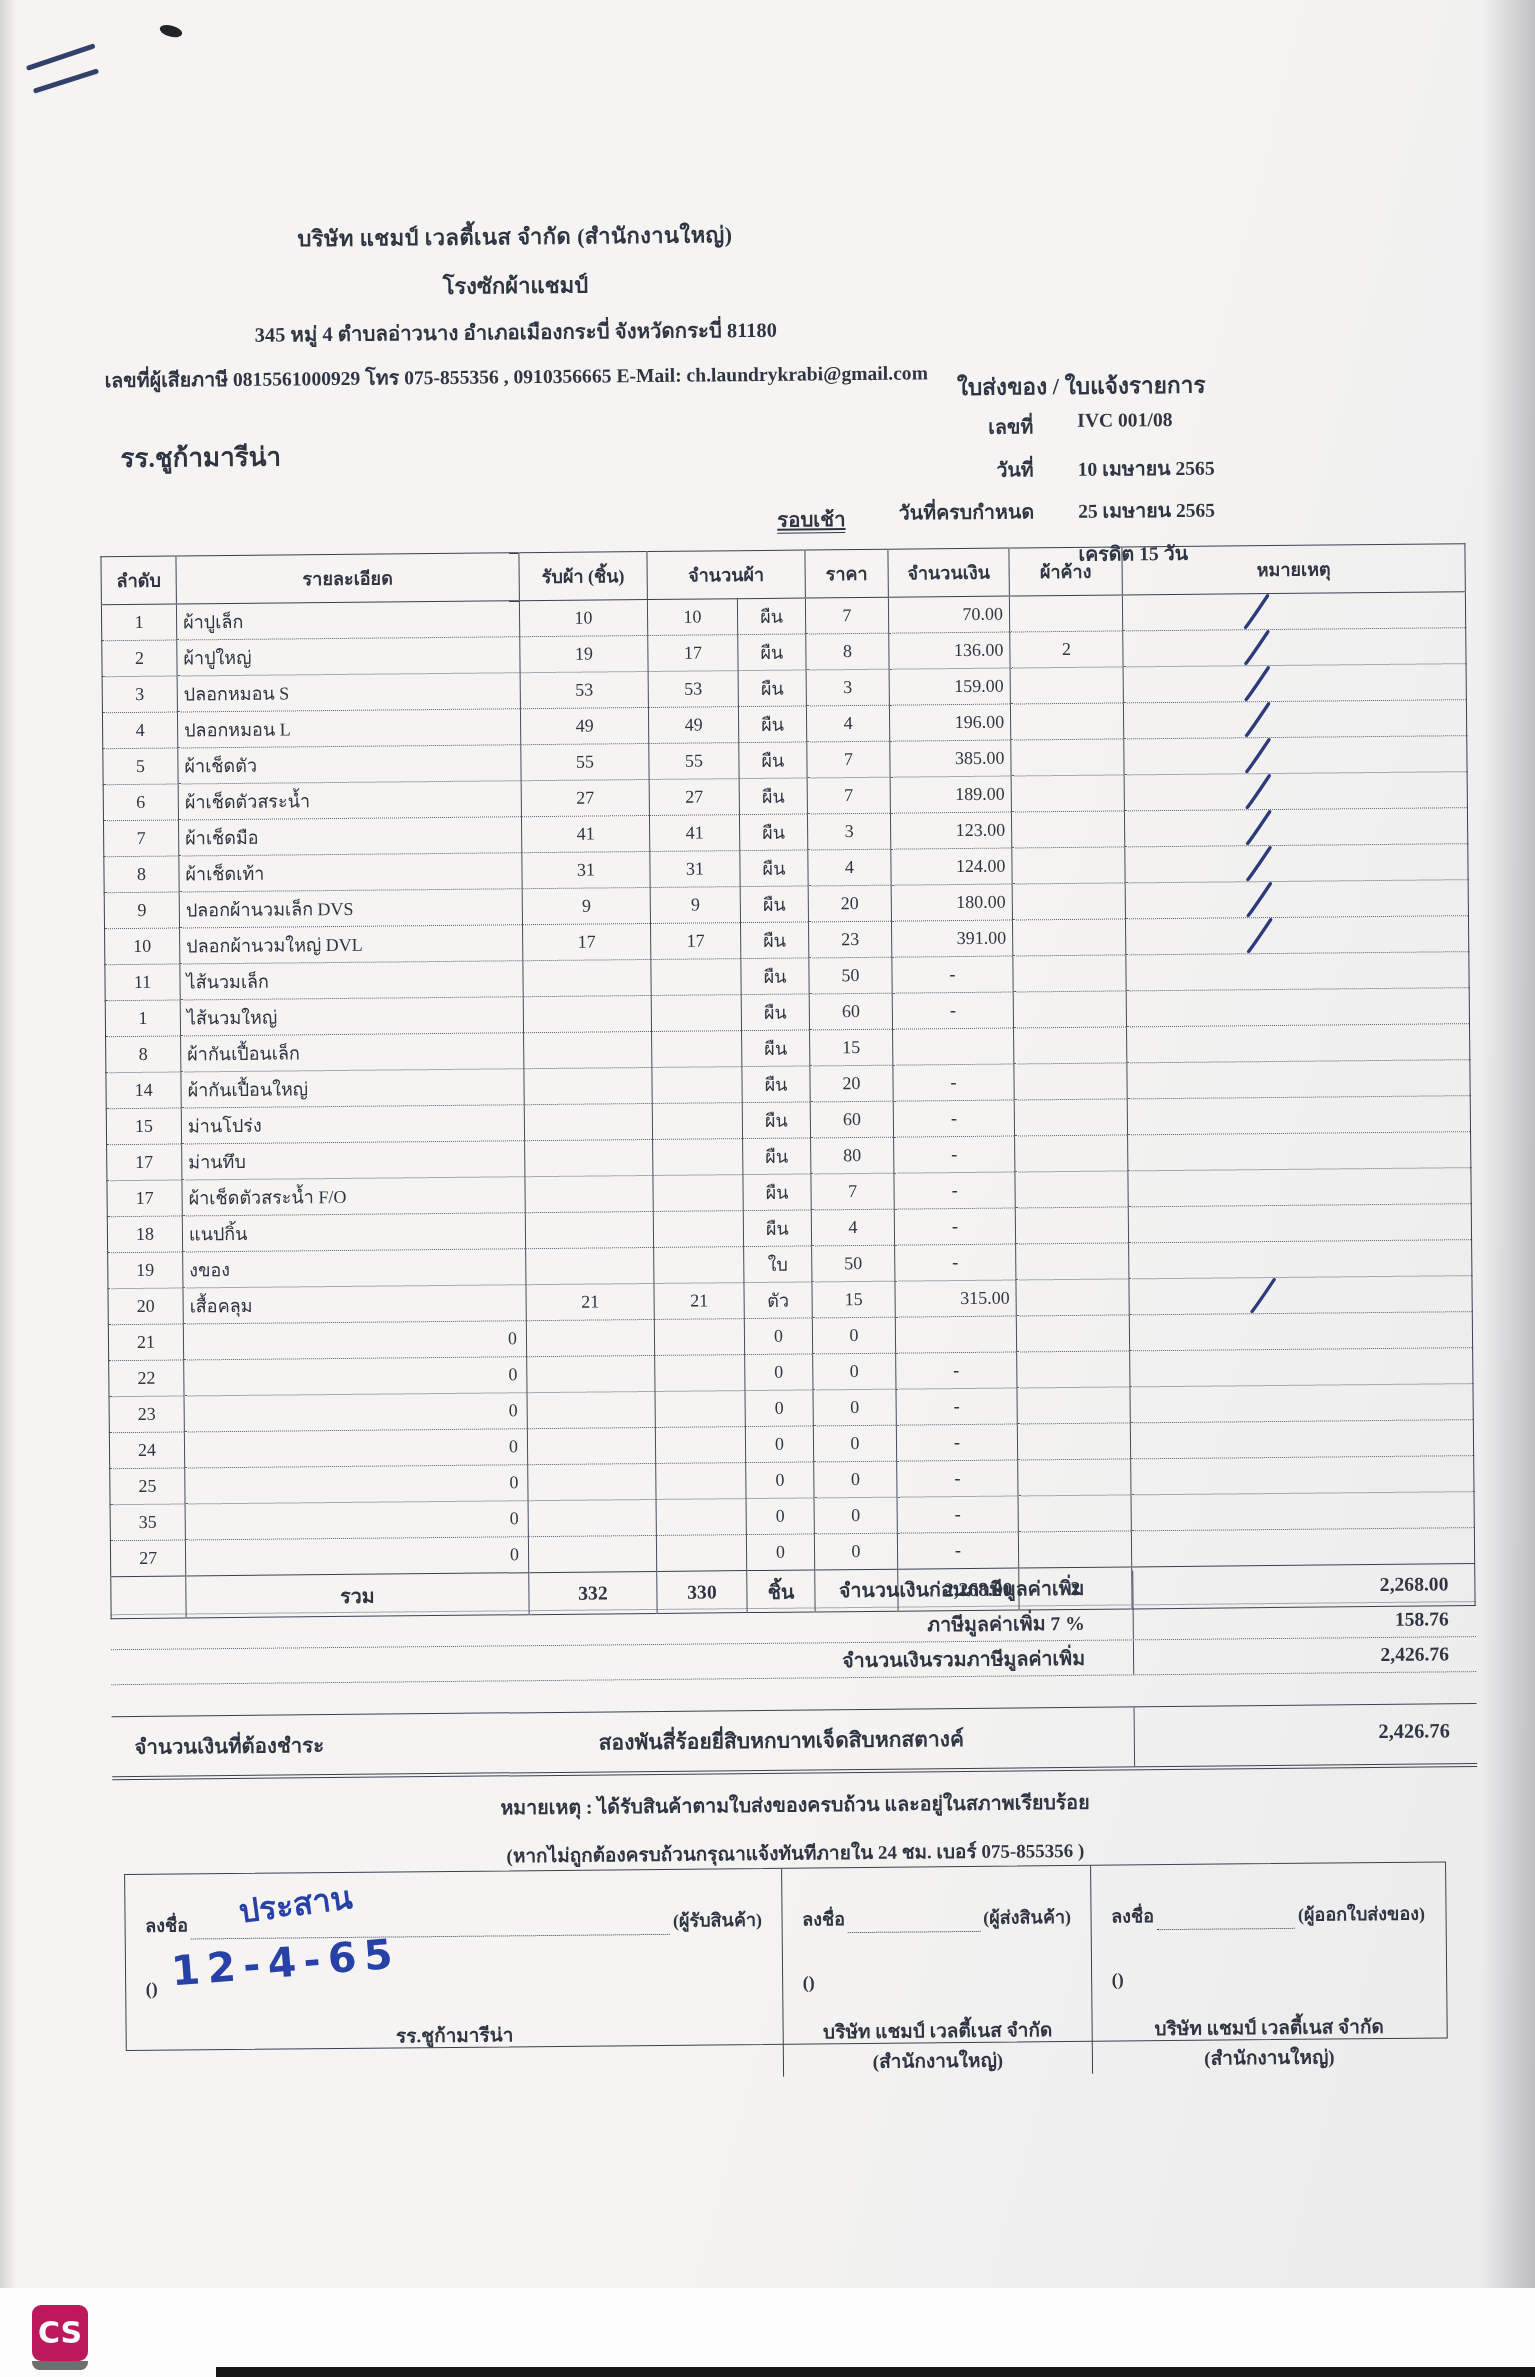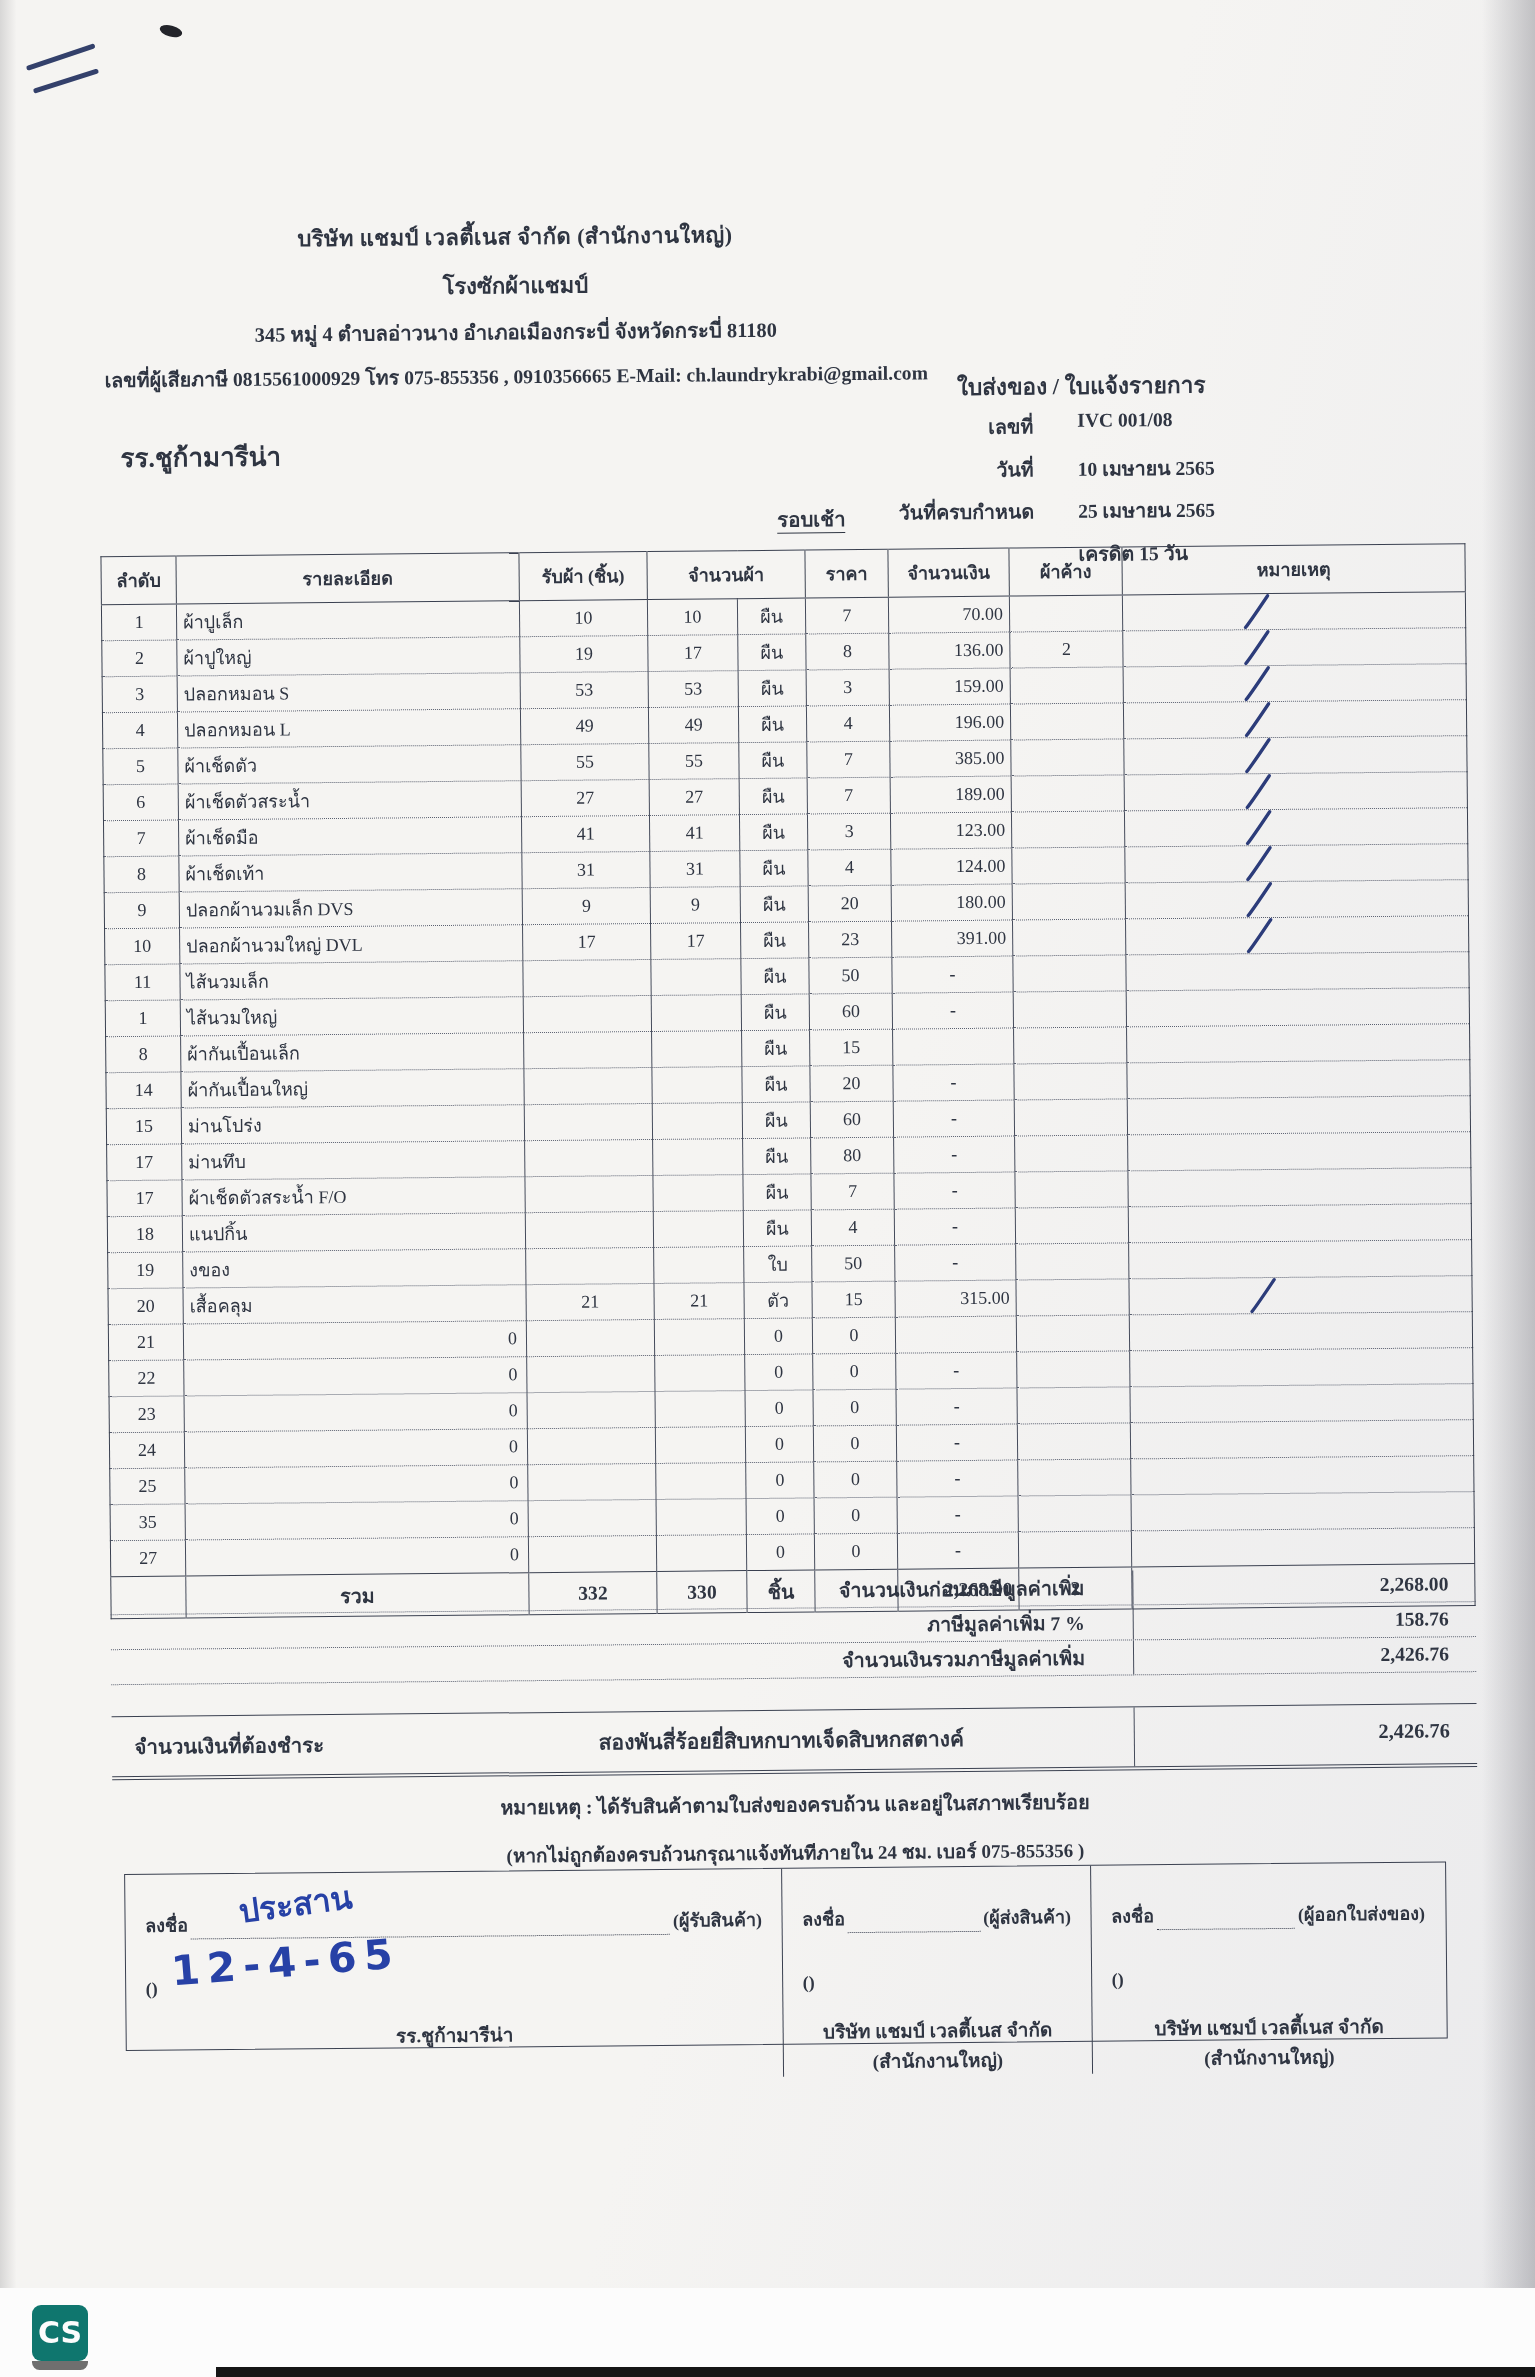--- a/index.html
+++ b/index.html
@@ -26,21 +26,21 @@
   .hdr .l2{font-size:22px;font-weight:bold;margin-top:13.6px;}
   .hdr .l3{font-size:20.4px;font-weight:bold;margin-top:13.6px;}
   .hdr .l4{font-size:19.6px;font-weight:bold;margin-top:12px;white-space:nowrap;}
   .doctype{position:absolute;left:964px;top:371px;font-size:22.6px;font-weight:bold;}
   .meta{position:absolute;left:799px;top:413px;width:648px;font-size:19.6px;}
   .meta .mrow{display:flex;margin-bottom:10.6px;}
   .meta .mlab{width:241px;text-align:right;font-weight:bold;}
   .meta .mval{padding-left:44px;font-weight:bold;white-space:nowrap;}
   .customer{position:absolute;left:127px;top:431px;font-size:26px;font-weight:bold;}
   .round{position:absolute;left:783px;top:504px;font-size:20.4px;font-weight:bold;}
-  .round span{border-bottom:1.5px solid #2f3542;padding-bottom:1.5px;}
+  .round span{border-bottom:1.5px solid #2f3542;padding-bottom:1.5px;text-decoration:underline;}
   
   table.inv{
     position:absolute;left:106px;top:550px;width:1365px;
     border-collapse:collapse;table-layout:fixed;
     border:1.5px solid #3a4050;font-size:18px;
   }
   table.inv th{
     height:47px;font-size:18px;font-weight:bold;text-align:center;
     border-bottom:1.5px solid #3a4050;border-left:0.8px solid #3e4452;
     padding:0 3px;
@@ -92,21 +92,21 @@
   .hand.date{left:45px;top:65px;font-size:41px;transform:rotate(-4deg);letter-spacing:7.5px;}
   
   .pen-stroke{position:absolute;background:#33406b;border-radius:2.3px;height:4.5px;}
   .pen-stroke.s1{left:35px;top:48px;width:72px;transform:rotate(-18deg);}
   .pen-stroke.s2{left:42px;top:72px;width:68px;transform:rotate(-17deg);}
   .ink-blot{position:absolute;left:170px;top:19.6px;width:22.6px;height:11.3px;background:#23242a;border-radius:50%;transform:rotate(15deg);}
   .edge-line{position:absolute;left:324px;top:2294px;width:769px;height:2.3px;
     background:linear-gradient(to right,rgba(87,66,52,0),rgba(87,66,52,.85) 30%,rgba(60,40,30,.9) 60%,rgba(87,66,52,0));}
   
   .scan-band{position:absolute;left:0;bottom:0;width:1535px;height:89px;background:#fcfcfc;}
-  .cs-logo{position:absolute;left:32px;top:16.6px;width:56px;height:56px;background:#0f766e;border-radius:9px;
+  .cs-logo{position:absolute;left:32px;top:16.6px;width:56px;height:56px;background:#be185d;border-radius:9px;
            color:#fcfcfc;font-family:"DejaVu Sans",sans-serif;font-weight:bold;font-size:30px;
            display:flex;align-items:center;justify-content:center;}
   .cs-logo::after{content:"";position:absolute;left:0;bottom:-9px;width:56px;height:9px;background:#6f6f6f;border-radius:0 0 7.5px 7.5px;}
   .cs-text{position:absolute;left:106px;top:24px;font-size:32px;color:#9b9b9b;font-family:"DejaVu Sans",sans-serif;}
   .bottom-strip{position:absolute;left:216px;bottom:0;width:1320px;height:9.8px;background:#161616;}
 </style>
 </head>
 <body>
 
 <div class="paper"></div>

